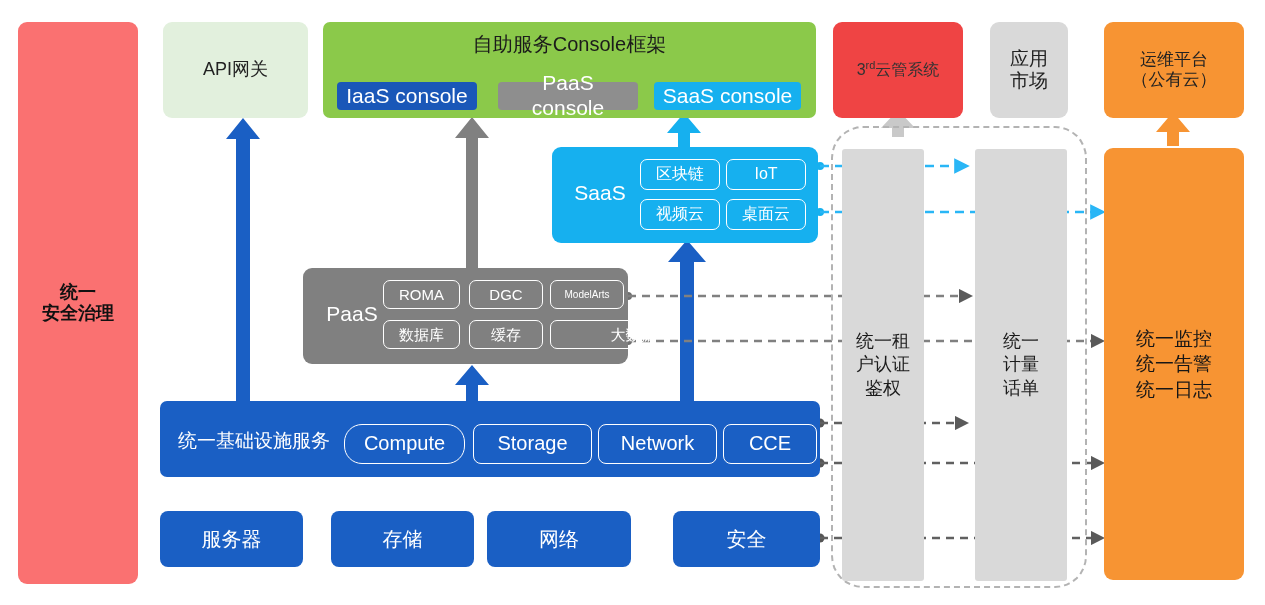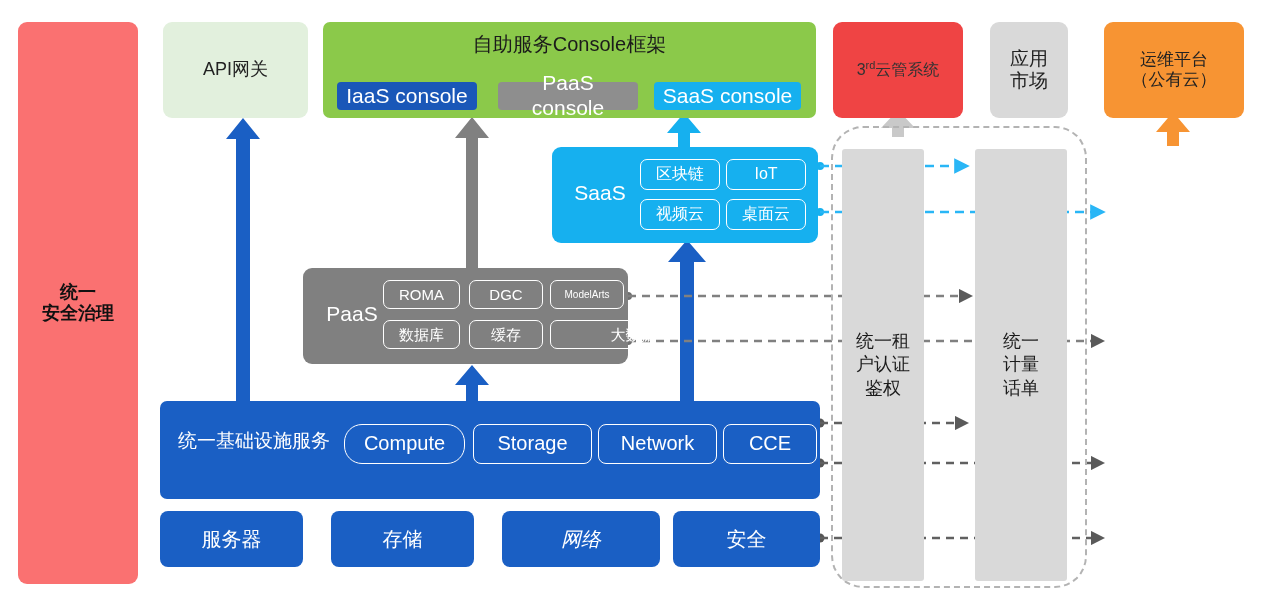--- a/index.html
+++ b/index.html
@@ -134,21 +134,21 @@
   }
   #pc-roma      { left: 80px;  top: 12px; width: 75px; }
   #pc-dgc       { left: 166px; top: 12px; width: 72px; }
   #pc-modelarts { left: 247px; top: 12px; width: 72px; font-size: 10px; }
   #pc-db        { left: 80px;  top: 52px; width: 75px; }
   #pc-cache     { left: 166px; top: 52px; width: 72px; }
   #pc-bigdata   { left: 247px; top: 52px; width: 72px; padding-left: 46px; }
 
   
   #infra-bar {
-    left: 160px; top: 401px; width: 660px; height: 98px;
+    left: 160px; top: 401px; width: 660px; height: 76px;
     background: #1a5fc4; border-radius: 7px;
     display: block;
   }
   #infra-label {
     position: absolute; left: 18px; top: 29px;
     color: #ffffff; font-size: 19px;
   }
   .infra-chip {
     position: absolute; top: 23px; height: 38px;
     border: 1.7px solid #ffffff; border-radius: 8px;
@@ -163,21 +163,21 @@
   
   .hw-box {
     position: absolute;
     top: 511px; height: 56px;
     background: #1a5fc4; border-radius: 8px;
     display: flex; align-items: center; justify-content: center;
     color: #ffffff; font-size: 20px;
   }
   #hw-server  { left: 160px; width: 143px; }
   #hw-storage { left: 331px; width: 143px; }
-  #hw-network { left: 502px; width: 158px; font-style: italic; }
+  #hw-network { left: 487px; width: 144px; }
   #hw-sec     { left: 673px; width: 147px; }
 
   
   #dashed-zone {
     position: absolute;
     left: 831px; top: 126px; width: 256px; height: 462px;
     border: 2.5px dashed #b3b3b3;
     border-radius: 32px;
     box-sizing: border-box;
   }
@@ -403,14 +403,19 @@
     <span>统一租
 户认证
 鉴权</span>
   </div>
   <div class="grey-col" id="col-meter">
     <span>统一
 计量
 话单</span>
   </div>
 
+  <div id="ops-col">
+    <span>统一监控
+统一告警
+统一日志</span>
+  </div>
 
 </div>
 
 </body></html>

